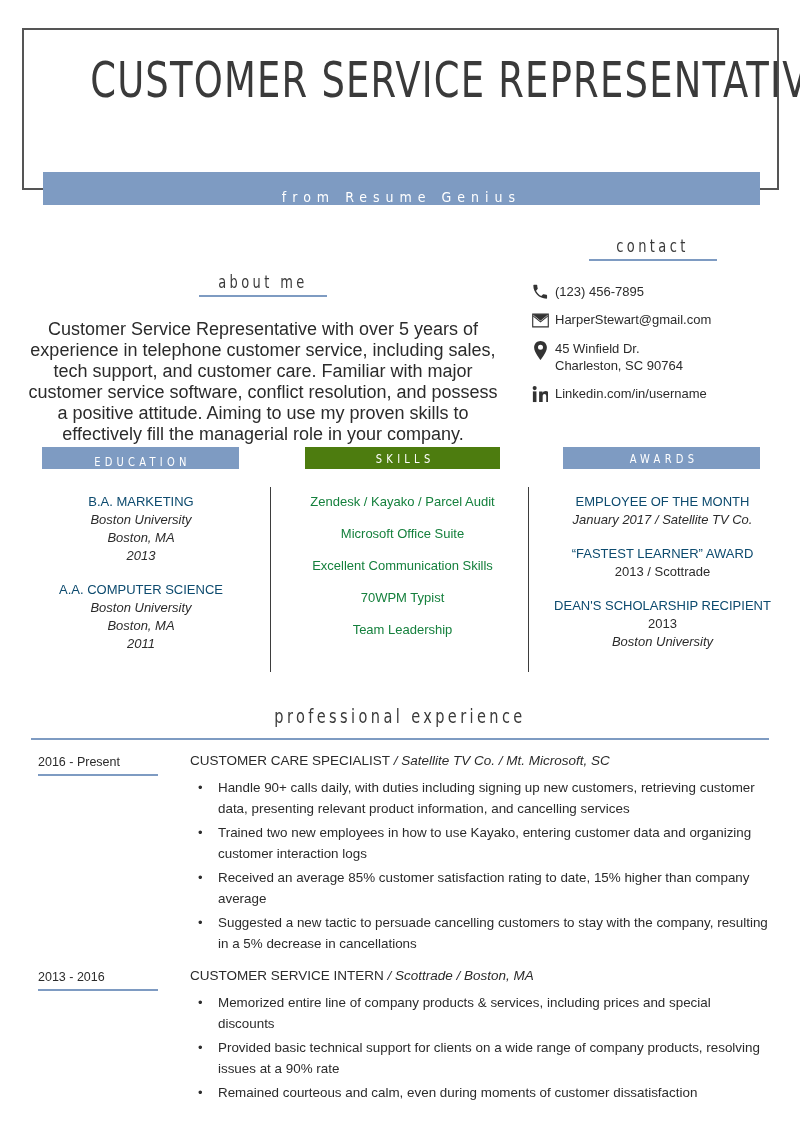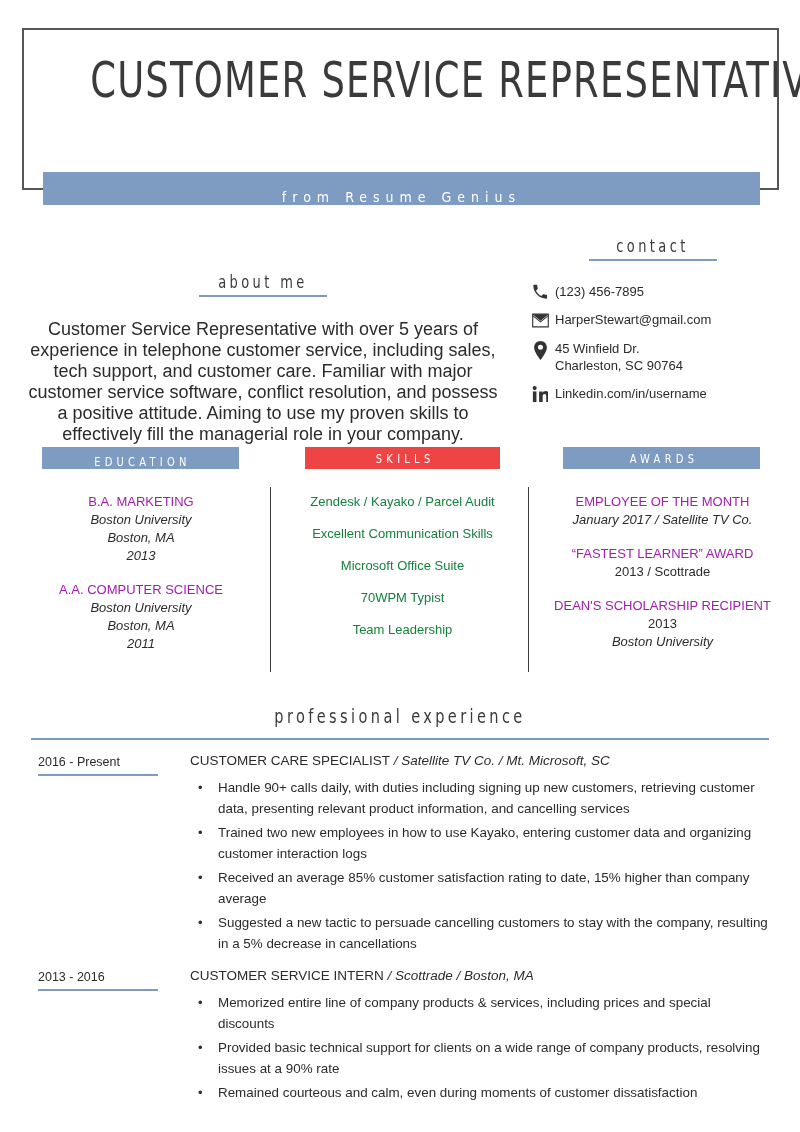--- a/index.html
+++ b/index.html
@@ -140,21 +140,21 @@
   .band-header-label {
     font-family: "DejaVu Sans Condensed", "Liberation Sans Narrow", "Liberation Sans", sans-serif;
     font-size: 13px;
     letter-spacing: 5px;
     color: #ffffff;
     font-weight: 400;
     transform: scaleX(0.85);
     text-indent: 5px;
   }
   #edu-header  { left: 42px;  width: 197px; background: #7e9bc2; align-items: flex-end; }
-  #skills-header { left: 305px; width: 195px; background: #ef4444; }
+  #skills-header { left: 305px; width: 195px; background: #4d7c0f; }
   #awards-header { left: 563px; width: 197px; background: #7e9bc2; }
 
   .vsep {
     position: absolute;
     top: 40px;
     width: 1px;
     height: 185px;
     background: #3d3d3d;
   }
   #vsep-1 { left: 270px; }
@@ -166,21 +166,21 @@
     text-align: center;
   }
   #edu-col    { left: 30px;  width: 222px; }
   #skills-col { left: 285px; width: 235px; }
   #awards-col { left: 545px; width: 235px; }
 
   .entry { margin-bottom: 16px; }
   .entry-title {
     font-size: 13px;
     line-height: 18px;
-    color: #a21caf;
+    color: #0c4a6e;
   }
   .entry-sub {
     font-size: 13px;
     line-height: 18px;
     font-style: italic;
     color: #2b2b2b;
   }
   .entry-sub.plain { font-style: normal; }
 
   .skill-item {
@@ -348,22 +348,22 @@
     <div class="entry">
       <div class="entry-title">A.A. COMPUTER SCIENCE</div>
       <div class="entry-sub">Boston University</div>
       <div class="entry-sub">Boston, MA</div>
       <div class="entry-sub">2011</div>
     </div>
   </div>
 
   <div class="band-col" id="skills-col">
     <div class="skill-item">Zendesk / Kayako / Parcel Audit</div>
+    <div class="skill-item">Microsoft Office Suite</div>
     <div class="skill-item">Excellent Communication Skills</div>
-    <div class="skill-item">Microsoft Office Suite</div>
     <div class="skill-item">70WPM Typist</div>
     <div class="skill-item">Team Leadership</div>
   </div>
 
   <div class="band-col" id="awards-col">
     <div class="entry">
       <div class="entry-title">EMPLOYEE OF THE MONTH</div>
       <div class="entry-sub">January 2017 / Satellite TV Co.</div>
     </div>
     <div class="entry">

